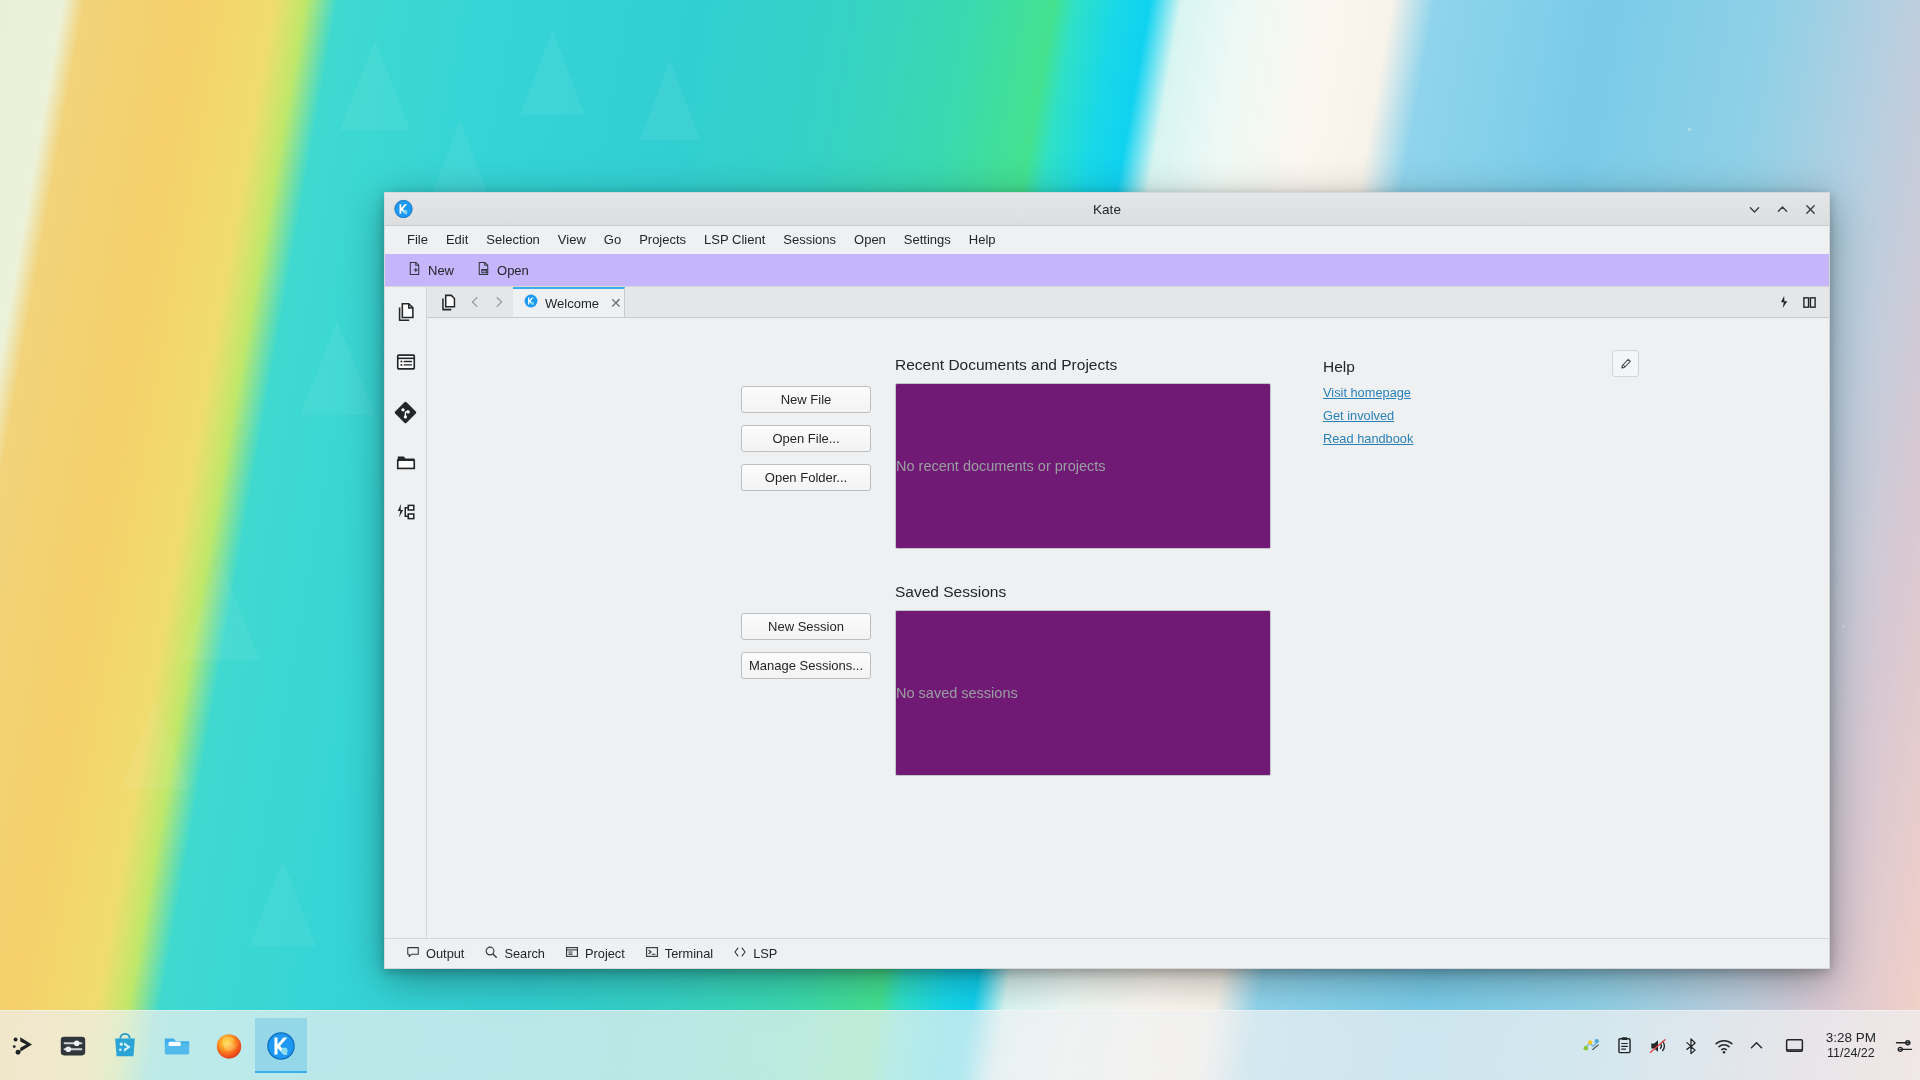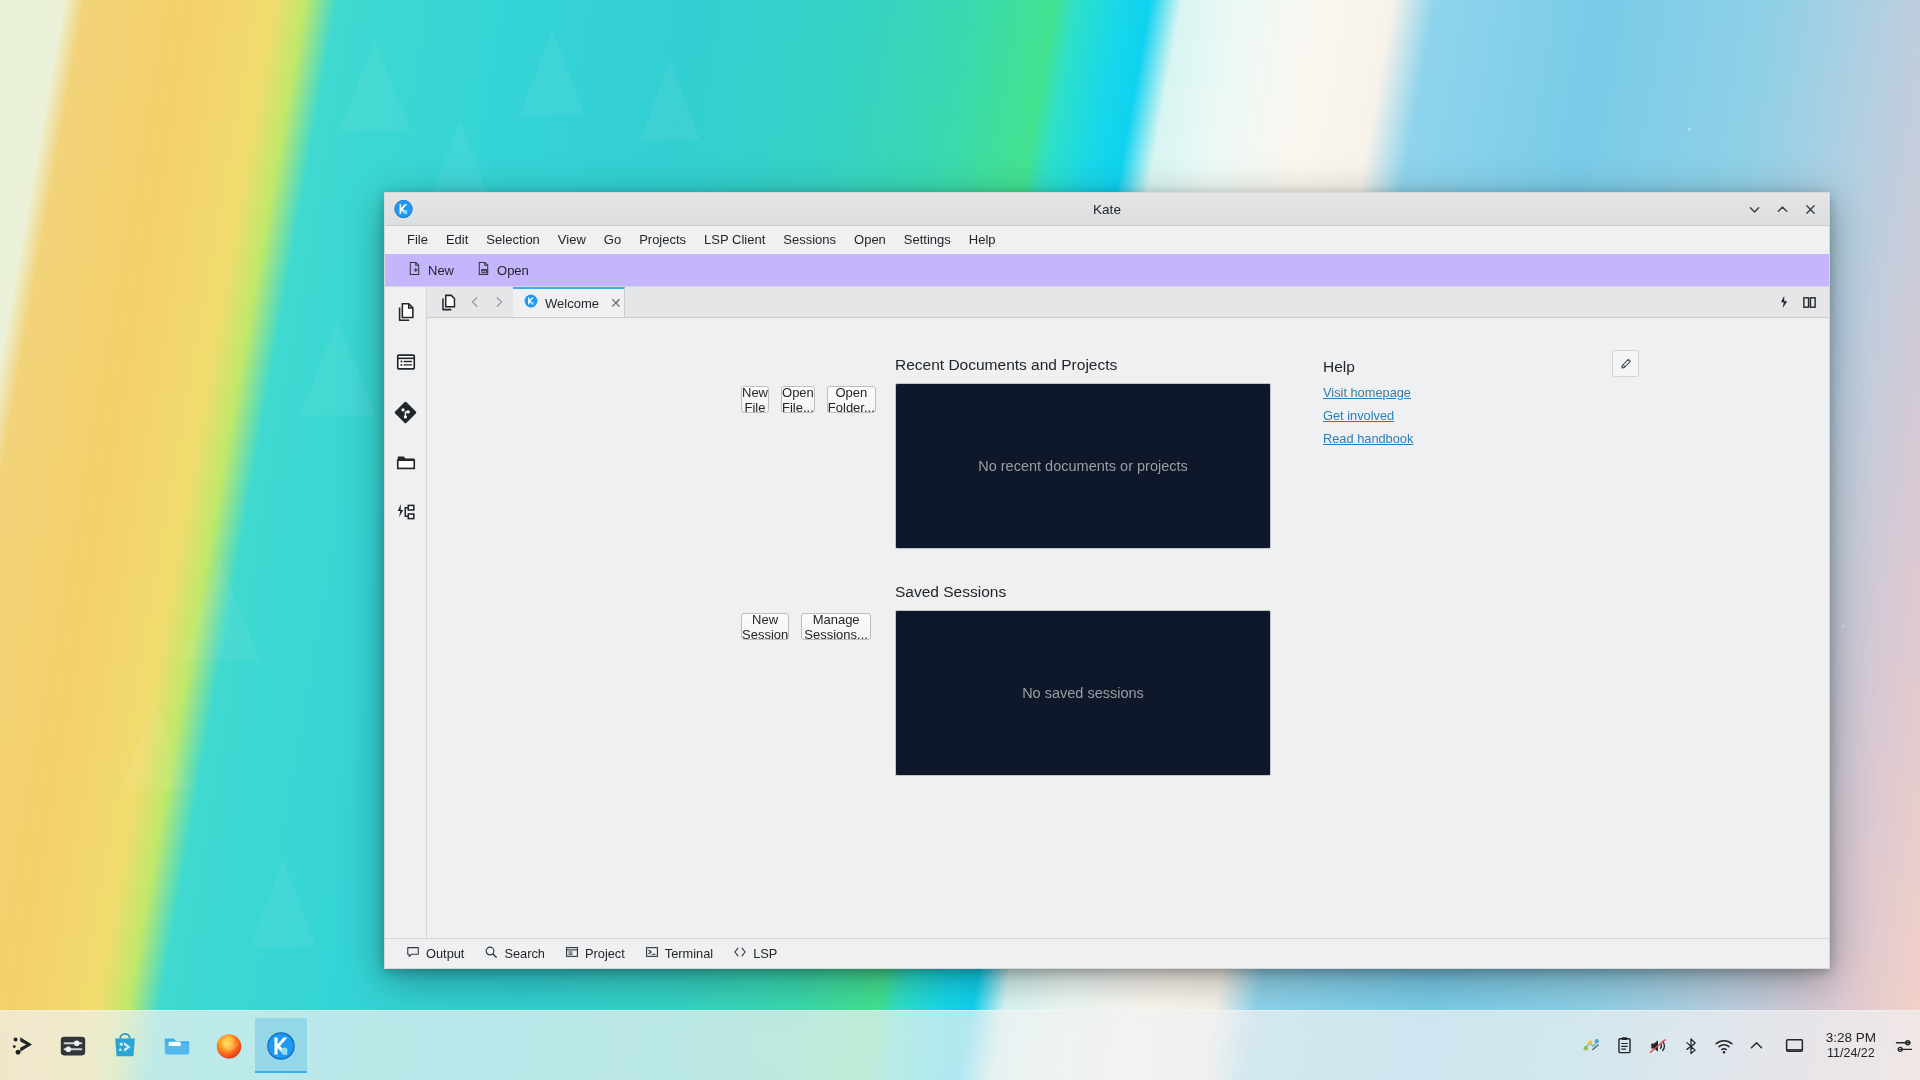--- a/index.html
+++ b/index.html
@@ -168,41 +168,41 @@
     position: relative; overflow: hidden;
     padding-top: 38px;
   }
   .welcome-grid {
     display: grid;
     grid-template-columns: 310px 130px 400px 32px 300px;
     column-gap: 0;
     justify-content: start;
     padding-left: 4px;
   }
-  .btn-col { display: flex; gap: 12px; align-items: stretch; }
+  .btn-col { display: flex; flex-direction: column; gap: 12px; align-items: stretch; }
   .pbtn {
     height: 27px;
     background: linear-gradient(#fcfcfc, #f3f3f4);
     border: 1px solid #bcbfc2;
     border-radius: 3px;
     font-size: 13px; color: #232629;
     cursor: pointer;
     display: flex; align-items: center; justify-content: center;
     font-family: "Liberation Sans", sans-serif;
   }
 
   .sec-title {
     font-size: 15.5px; color: #232629; margin-bottom: 9px;
     font-weight: normal;
   }
   .listbox {
-    background: #0f172a;
+    background: #701a75;
     border: 1px solid #c2c5c8;
     border-radius: 2px;
-    display: flex; align-items: center; justify-content: center;
+    display: flex; align-items: center; 
   }
   .listbox.recent { height: 166px; }
   .listbox.sessions { height: 166px; }
   .empty-msg { color: #9b9ea1; font-size: 14.5px; }
 
   .help-col { padding-top: 2px; }
   .help-title { font-size: 15.5px; color: #232629; margin-bottom: 9px; }
   .help-link {
     display: block; font-size: 12.8px; color: #2980b9;
     text-decoration: underline; margin-bottom: 8px; cursor: pointer;

